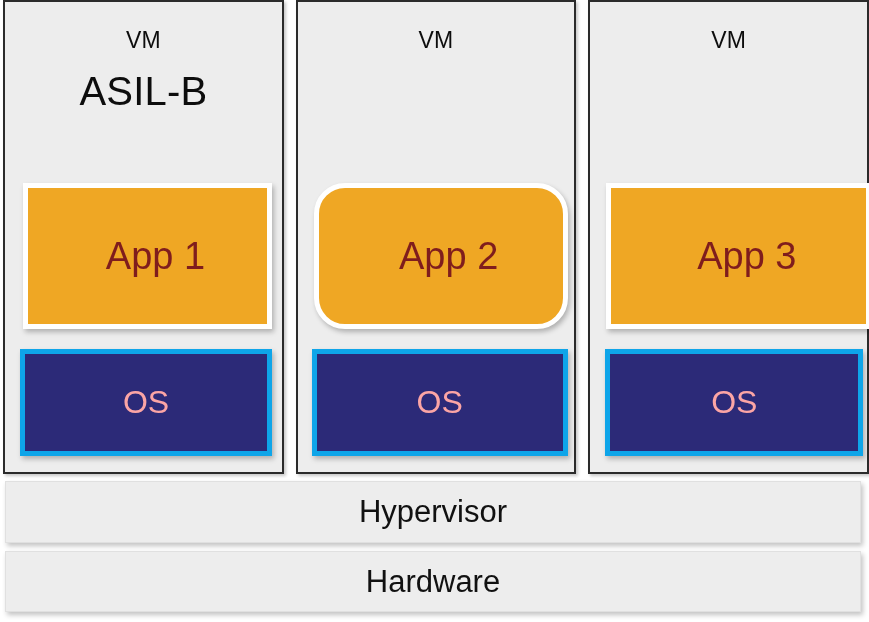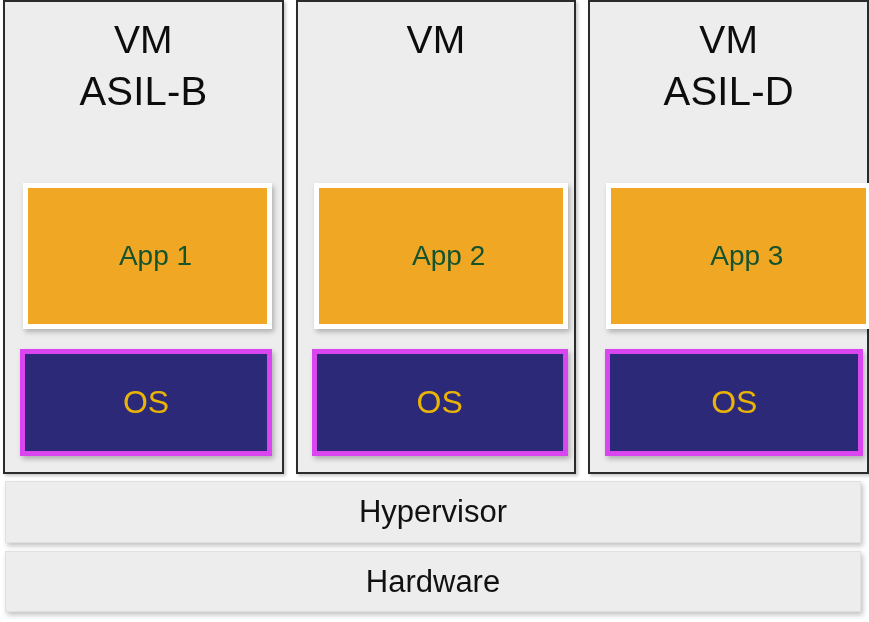--- a/index.html
+++ b/index.html
@@ -48,66 +48,66 @@
   .vm-panel-3 { width: 283px; margin-left: 12px; }
 
   .vm-header {
     width: 100%;
     padding-top: 12px;
     text-align: center;
     color: #0d0d0d;
     user-select: none;
   }
   .vm-title {
-    font-size: 39px;
+    font-size: 23px;
     line-height: 52px;
     letter-spacing: 0.2px;
   }
   .vm-level {
     font-size: 40px;
     line-height: 50px;
     letter-spacing: 0.2px;
   }
 
   
   .app-box {
     position: absolute;
     background: #efa724;
     border: 5px solid #ffffff;
     box-sizing: border-box;
     display: flex;
     align-items: center;
     justify-content: center;
-    color: #14532d;
-    font-size: 28px;
+    color: #7f1d1d;
+    font-size: 38px;
     box-shadow: 2px 3px 5px rgba(0,0,0,0.26);
     user-select: none;
     padding-left: 16px;
   }
 
   
   .os-box {
     position: absolute;
     background: #2c2a78;
-    border: 5px solid #d946ef;
+    border: 5px solid #0ea5e9;
     box-sizing: border-box;
     display: flex;
     align-items: center;
     justify-content: center;
-    color: #eab308;
+    color: #fca5a5;
     font-size: 32px;
     box-shadow: 2px 3px 5px rgba(0,0,0,0.26);
     user-select: none;
   }
 
   
   .app-1 { left: 18px;  top: 181px; width: 249px; height: 146px; }
   .os-1  { left: 15px;  top: 347px; width: 252px; height: 107px; }
 
-  .app-2 { left: 16px;  top: 181px; width: 254px; height: 146px; }
+  .app-2 { left: 16px;  top: 181px; width: 254px; height: 146px; border-radius: 31px; }
   .os-2  { left: 14px;  top: 347px; width: 256px; height: 107px; }
 
   .app-3 { left: 16px;  top: 181px; width: 265px; height: 146px; }
   .os-3  { left: 15px;  top: 347px; width: 258px; height: 107px; }
 
   
   .layer-bar {
     position: absolute;
     background: #ededed;
     border: 1px solid #e0e0e0;
@@ -143,21 +143,20 @@
       <div class="vm-header">
         <div class="vm-title">VM</div>
       </div>
       <div class="app-box app-2">App 2</div>
       <div class="os-box os-2">OS</div>
     </div>
 
     <div class="vm-panel vm-panel-3">
       <div class="vm-header">
         <div class="vm-title">VM</div>
-        <div class="vm-level">ASIL-D</div>
       </div>
       <div class="app-box app-3">App 3</div>
       <div class="os-box os-3">OS</div>
     </div>
 
   </div>
 
   <div class="layer-bar bar-hypervisor">Hypervisor</div>
 
   <div class="layer-bar bar-hardware">Hardware</div>

